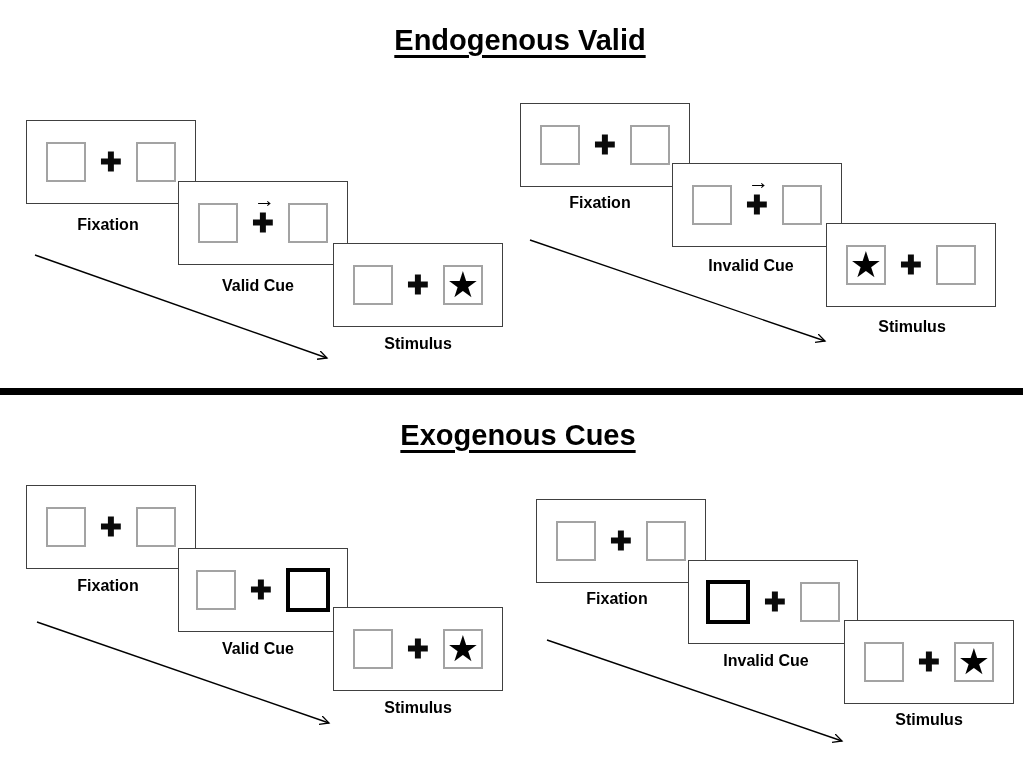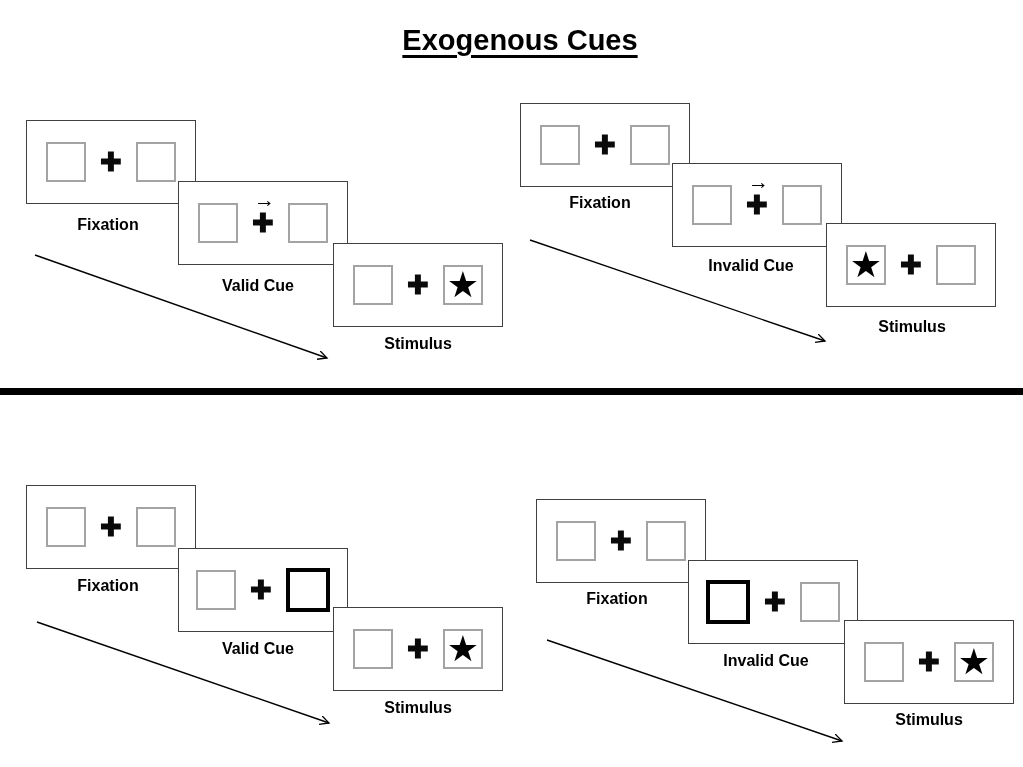--- a/index.html
+++ b/index.html
@@ -48,21 +48,21 @@
       <marker id="ah" markerWidth="12" markerHeight="12" refX="9" refY="4.5" orient="auto" markerUnits="userSpaceOnUse">
         <path d="M0,0 L9,4.5 L0,9" fill="none" stroke="#000" stroke-width="1.3"></path>
       </marker>
     </defs>
     <line x1="35" y1="255" x2="327" y2="358" stroke="#000" stroke-width="1.4" marker-end="url(#ah)"></line>
     <line x1="530" y1="240" x2="825" y2="341" stroke="#000" stroke-width="1.4" marker-end="url(#ah)"></line>
     <line x1="37" y1="622" x2="329" y2="723" stroke="#000" stroke-width="1.4" marker-end="url(#ah)"></line>
     <line x1="547" y1="640" x2="842" y2="741" stroke="#000" stroke-width="1.4" marker-end="url(#ah)"></line>
   </svg>
 
-  <div class="title" style="left:310px;top:24px">Exogenous Cues</div>
+  <div class="title" style="left:310px;top:24px">Endogenous Valid</div>
 
   <div class="panel z2" style="left:26px;top:120px">
     <span class="sq"></span>
     <span class="center-stack">
         <span class="plus">✚</span>
       </span>
     <span class="sq"></span>
   </div>
   <div class="panel z3" style="left:178px;top:181px">
     <span class="sq"></span>
@@ -108,20 +108,21 @@
         <span class="plus">✚</span>
       </span>
     <span class="sq"></span>
   </div>
   <div class="lbl" style="left:520px;top:194px">Fixation</div>
   <div class="lbl" style="left:671px;top:257px">Invalid Cue</div>
   <div class="lbl" style="left:832px;top:318px">Stimulus</div>
 
   <div class="divider"></div>
 
+  <div class="title" style="left:308px;top:419px">Exogenous Cues</div>
 
   <div class="panel z2" style="left:26px;top:485px">
     <span class="sq"></span>
     <span class="center-stack">
         <span class="plus">✚</span>
       </span>
     <span class="sq"></span>
   </div>
   <div class="panel z3" style="left:178px;top:548px">
     <span class="sq"></span>

